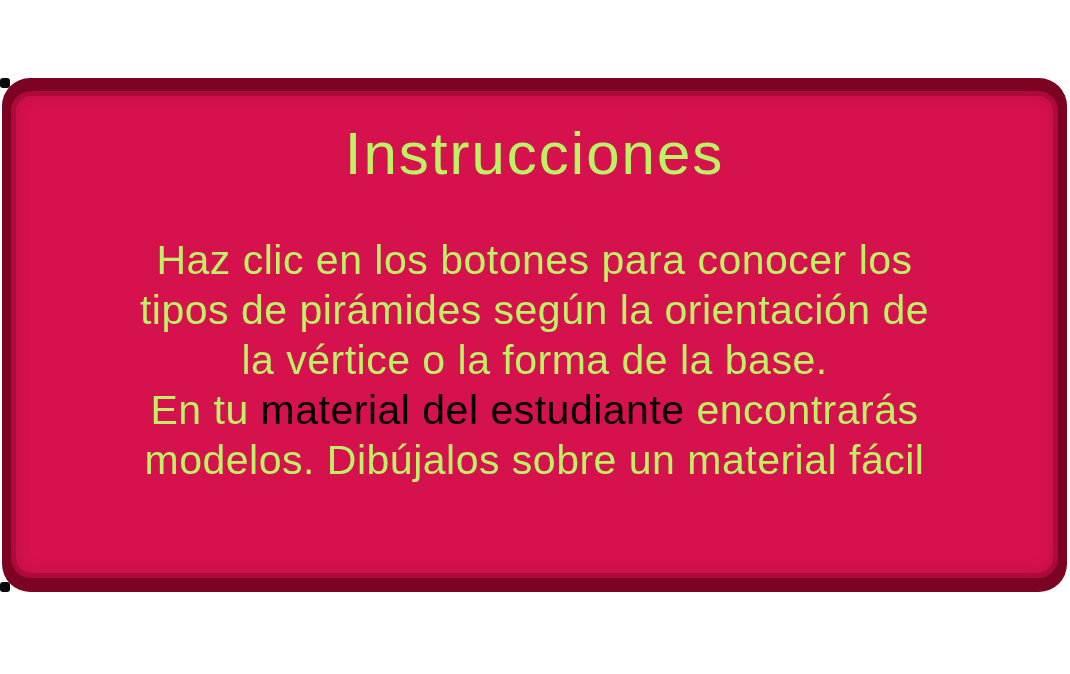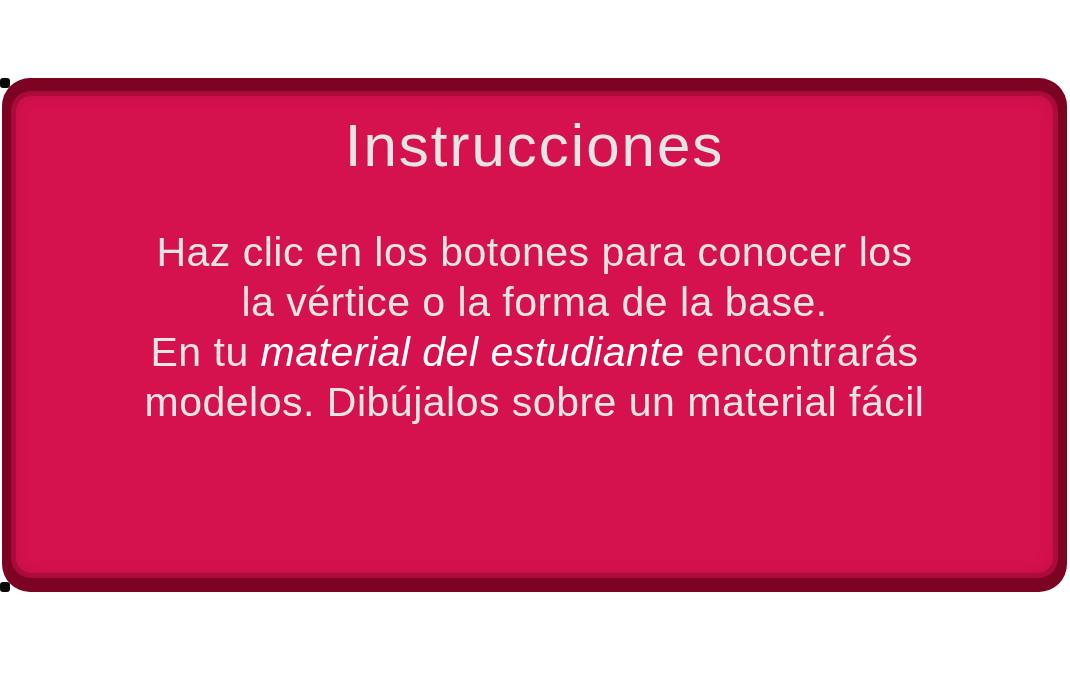--- a/index.html
+++ b/index.html
@@ -44,58 +44,61 @@
     box-sizing: border-box;
     background: #d5114e;            
     border-radius: 20px;
     box-shadow: inset 0 0 0 5px rgba(109, 2, 30, 0.30),
                 inset 0 0 18px rgba(109, 2, 30, 0.30);
     text-align: center;
     padding-top: 14px;
     overflow: hidden;
   }
   .title {
-    margin: 8px;
-    color: #e5e5e5;
+    margin: 16px;
+    color: #bef264;
     font-size: 60px;
     font-weight: 400;
     letter-spacing: 2px;
     line-height: 66px;
   }
   .paragraph {
     margin-top: 48px;
     color: #ffffff;
     font-size: 41px;
     font-weight: 400;
     letter-spacing: 0.5px;
     line-height: 50px;
   }
   .line { white-space: nowrap; }
-  .seg { color: #e5e5e5; }
-  .seg.black { color: #ffffff; font-style: italic; }
+  .seg { color: #bef264; }
+  .seg.black { color: #000000; }
 </style>
 </head>
 <body>
 
 <div class="stage">
 
   <div class="corner-artifact top"></div>
   <div class="corner-artifact bottom"></div>
 
   <div class="card">
     <div class="card-inner">
 
       <h1 class="title">Instrucciones</h1>
 
       <div class="paragraph">
 
         <div class="line">
           <span class="seg">Haz clic en los botones para conocer los</span>
         </div>
 
+        <div class="line">
+          <span class="seg">tipos de pirámides según la orientación de</span>
+        </div>
 
         <div class="line">
           <span class="seg">la vértice o la forma de la base.</span>
         </div>
 
         <div class="line">
           <span class="seg">En tu </span><span class="seg black">material del estudiante</span><span class="seg"> encontrarás</span>
         </div>
 
 

